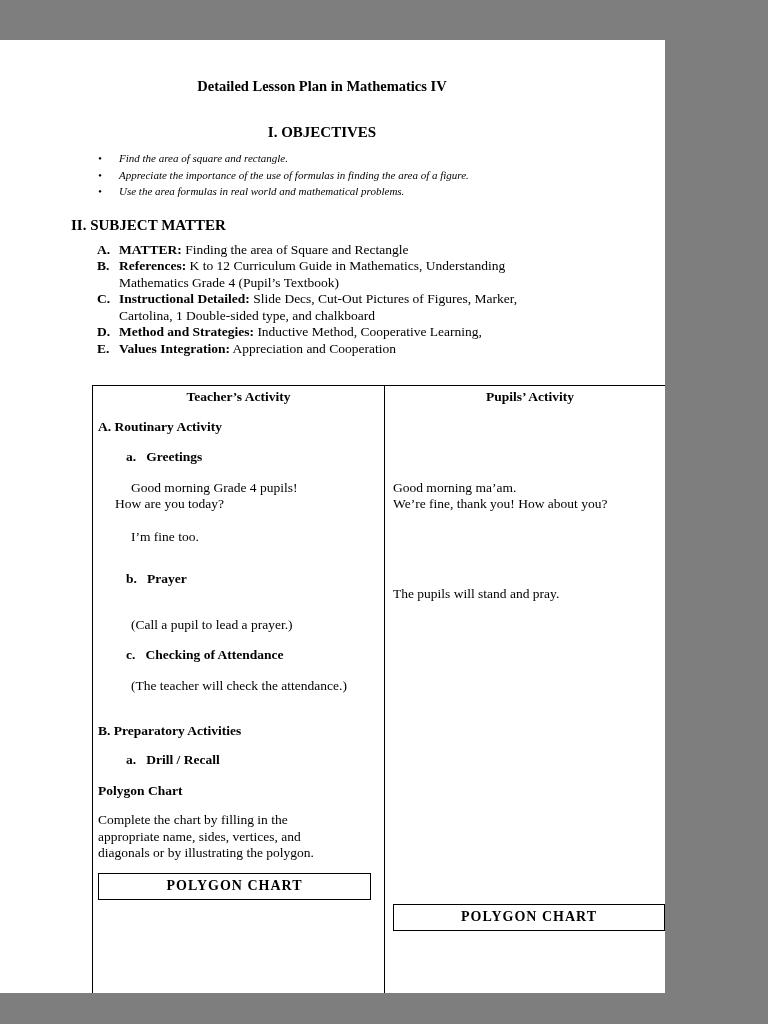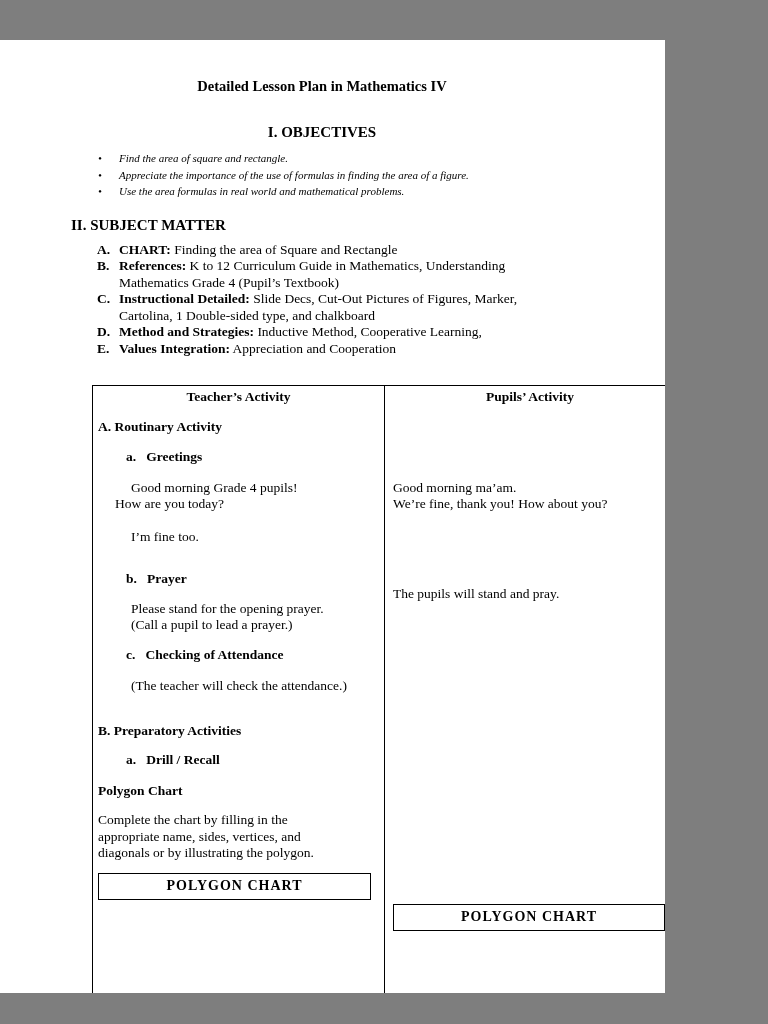--- a/index.html
+++ b/index.html
@@ -103,21 +103,21 @@
 
   <div class="h1 obj">I. OBJECTIVES</div>
   <div class="bullets">
     <div class="bullet">Find the area of square and rectangle.</div>
     <div class="bullet">Appreciate the importance of the use of formulas in finding the area of a figure.</div>
     <div class="bullet">Use the area formulas in real world and mathematical problems.</div>
   </div>
 
   <div class="h1 sm">II. SUBJECT MATTER</div>
   <div class="sm-list">
-    <div class="sm-item"><span class="sm-letter">A.</span><span class="sm-label">CHART:</span> <span>Finding the area of Square and Rectangle</span></div>
+    <div class="sm-item"><span class="sm-letter">A.</span><span class="sm-label">MATTER:</span> <span>Finding the area of Square and Rectangle</span></div>
     <div class="sm-item"><span class="sm-letter">B.</span><span class="sm-label">References:</span> <span>K to 12 Curriculum Guide in Mathematics, Understanding Mathematics Grade 4 (Pupil’s Textbook)</span></div>
     <div class="sm-item"><span class="sm-letter">C.</span><span class="sm-label">Instructional Detailed:</span> <span>Slide Decs, Cut-Out Pictures of Figures, Marker, Cartolina, 1 Double-sided type, and chalkboard</span></div>
     <div class="sm-item"><span class="sm-letter">D.</span><span class="sm-label">Method and Strategies:</span> <span>Inductive Method, Cooperative Learning,</span></div>
     <div class="sm-item"><span class="sm-letter">E.</span><span class="sm-label">Values Integration:</span> <span>Appreciation and Cooperation</span></div>
   </div>
 
 
   <div class="proc-table">
 
     <div class="cell cell-left">
@@ -127,21 +127,20 @@
 
       <div class="abs bold pre" style="top:63px; left:33px;text-align:center;">a.   Greetings</div>
 
       <div class="abs" style="top:94px; left:38px;">Good morning Grade 4 pupils!</div>
       <div class="abs" style="top:110px; left:22px;">How are you today?</div>
 
       <div class="abs" style="top:143px; left:38px;">I’m fine too.</div>
 
       <div class="abs bold pre" style="top:185px; left:33px;">b.   Prayer</div>
 
-      <div class="abs" style="top:215px; left:38px;">Please stand for the opening prayer.</div>
       <div class="abs" style="top:231px; left:38px;">(Call a pupil to lead a prayer.)</div>
 
       <div class="abs bold pre" style="top:261px; left:33px;">c.   Checking of Attendance</div>
 
       <div class="abs" style="top:292px; left:38px;">(The teacher will check the attendance.)</div>
 
       <div class="abs bold" style="top:337px; left:5px;">B. Preparatory Activities</div>
 
       <div class="abs bold pre" style="top:366px; left:33px;">a.   Drill / Recall</div>
 

